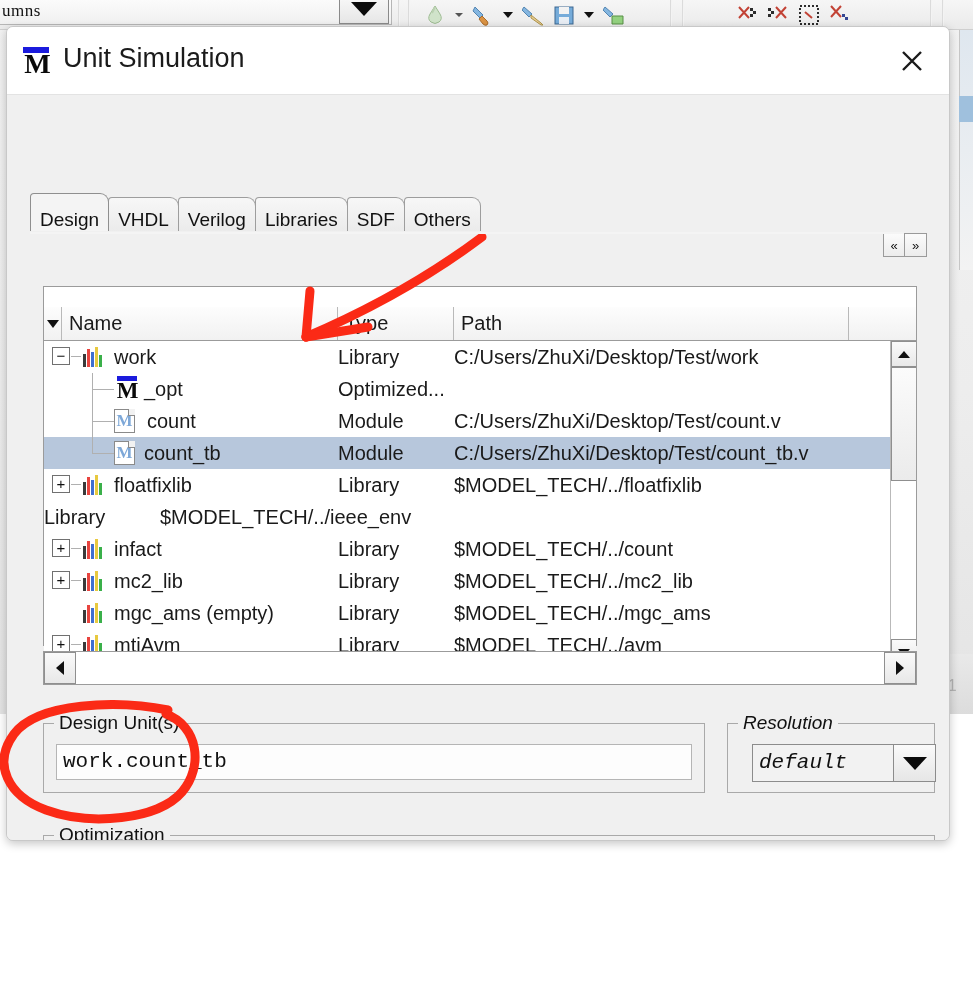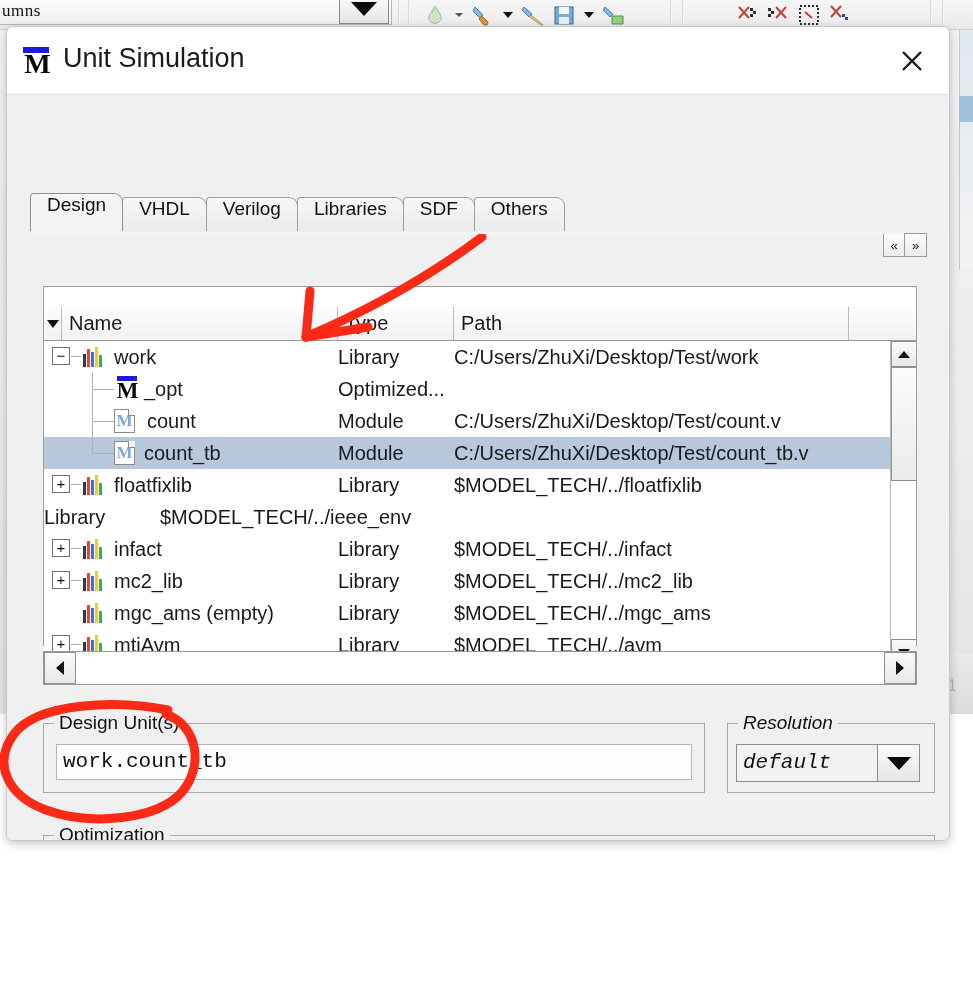--- a/index.html
+++ b/index.html
@@ -106,22 +106,22 @@
     display:flex; align-items:center; justify-content:center;
     cursor: pointer;
   }
   .close-btn svg { display:block; }
 
   .dlg-body { position: relative; width: 100%; height: 747px; background:#f0f0f0; }
 
   
   .tabstrip { position: absolute; left: 23px; top: 100px; height: 36px; display: flex; align-items: flex-end; }
   .tab {
-    position: relative; height: 34px; padding: 0 16px;
-    display: flex; align-items: flex-start;
+    position: relative; height: 34px; padding: 0 9px;
+    display: flex; align-items: flex-end;
     font-size: 19px; color: #111;
     background: linear-gradient(180deg,#f7f7f7,#ebebeb);
     border: 1px solid #9d9d9d; border-bottom: none;
     border-top-left-radius: 4px; border-top-right-radius: 9px;
     margin-right: -1px;
     cursor: pointer;
   }
   .tab.active {
     height: 38px;
     background: #f4f4f4;
@@ -262,21 +262,21 @@
   #grp-res    { left: 720px; top: 628px; width: 208px; height: 70px; font-style: italic; }
   #grp-opt    { left: 36px; top: 740px; width: 892px; height: 80px; }
 
   .textbox {
     position: absolute; left: 12px; top: 20px; width: 636px; height: 36px;
     background: #fdfdfd; border: 1px solid #b5b5b5;
     font-family: "Liberation Mono", monospace; font-size: 21px; color: #111;
     padding: 0 6px; line-height: 34px; white-space: nowrap; overflow: hidden;
   }
   .combo {
-    position: absolute; left: 8px; top: 20px; width: 184px; height: 38px;
+    position: absolute; left: 24px; top: 20px; width: 184px; height: 38px;
     border: 1px solid #8c8c8c; background:#fdfdfd; display:flex;
   }
   .combo-val {
     flex: 1; font-family:"Liberation Mono", monospace; font-size: 21px;
     color: #111; line-height: 36px; padding-left: 6px; background:#f2f2f2;
     white-space: nowrap; overflow: hidden;
   }
   .combo-btn {
     width: 42px; background: linear-gradient(180deg,#fafafa,#e6e6e6);
     border-left: 1px solid #8c8c8c;
@@ -548,21 +548,21 @@
               <svg class="lib-icon" style="left:38px;top:5px" viewBox="0 0 22 22">
                 <rect x="1" y="8" width="3" height="13" fill="#3a3a3a"></rect>
                   <rect x="5" y="3" width="3" height="18" fill="#e8443f"></rect>
                 <rect x="9" y="6" width="3" height="15" fill="#3f6fd0"></rect>
                   <rect x="13" y="1" width="3" height="20" fill="#e8c93f"></rect>
                 <rect x="17" y="9" width="3" height="12" fill="#3ab04a"></rect>
               </svg>
               <span class="name-label" style="left:70px">infact</span>
             </div>
             <div class="cell-type">Library</div>
-            <div class="cell-path">$MODEL_TECH/../infact</div>
+            <div class="cell-path">$MODEL_TECH/../count</div>
           </div>
 
           <div class="row">
             <div class="cell-name">
               <div class="expander" style="left:8px;top:6px">
                 <span>+</span>
               </div>
               <div class="tree-line" style="left:27px;top:15px;width:10px;height:1px"></div>
               <svg class="lib-icon" style="left:38px;top:5px" viewBox="0 0 22 22">
                 <rect x="1" y="8" width="3" height="13" fill="#3a3a3a"></rect>

